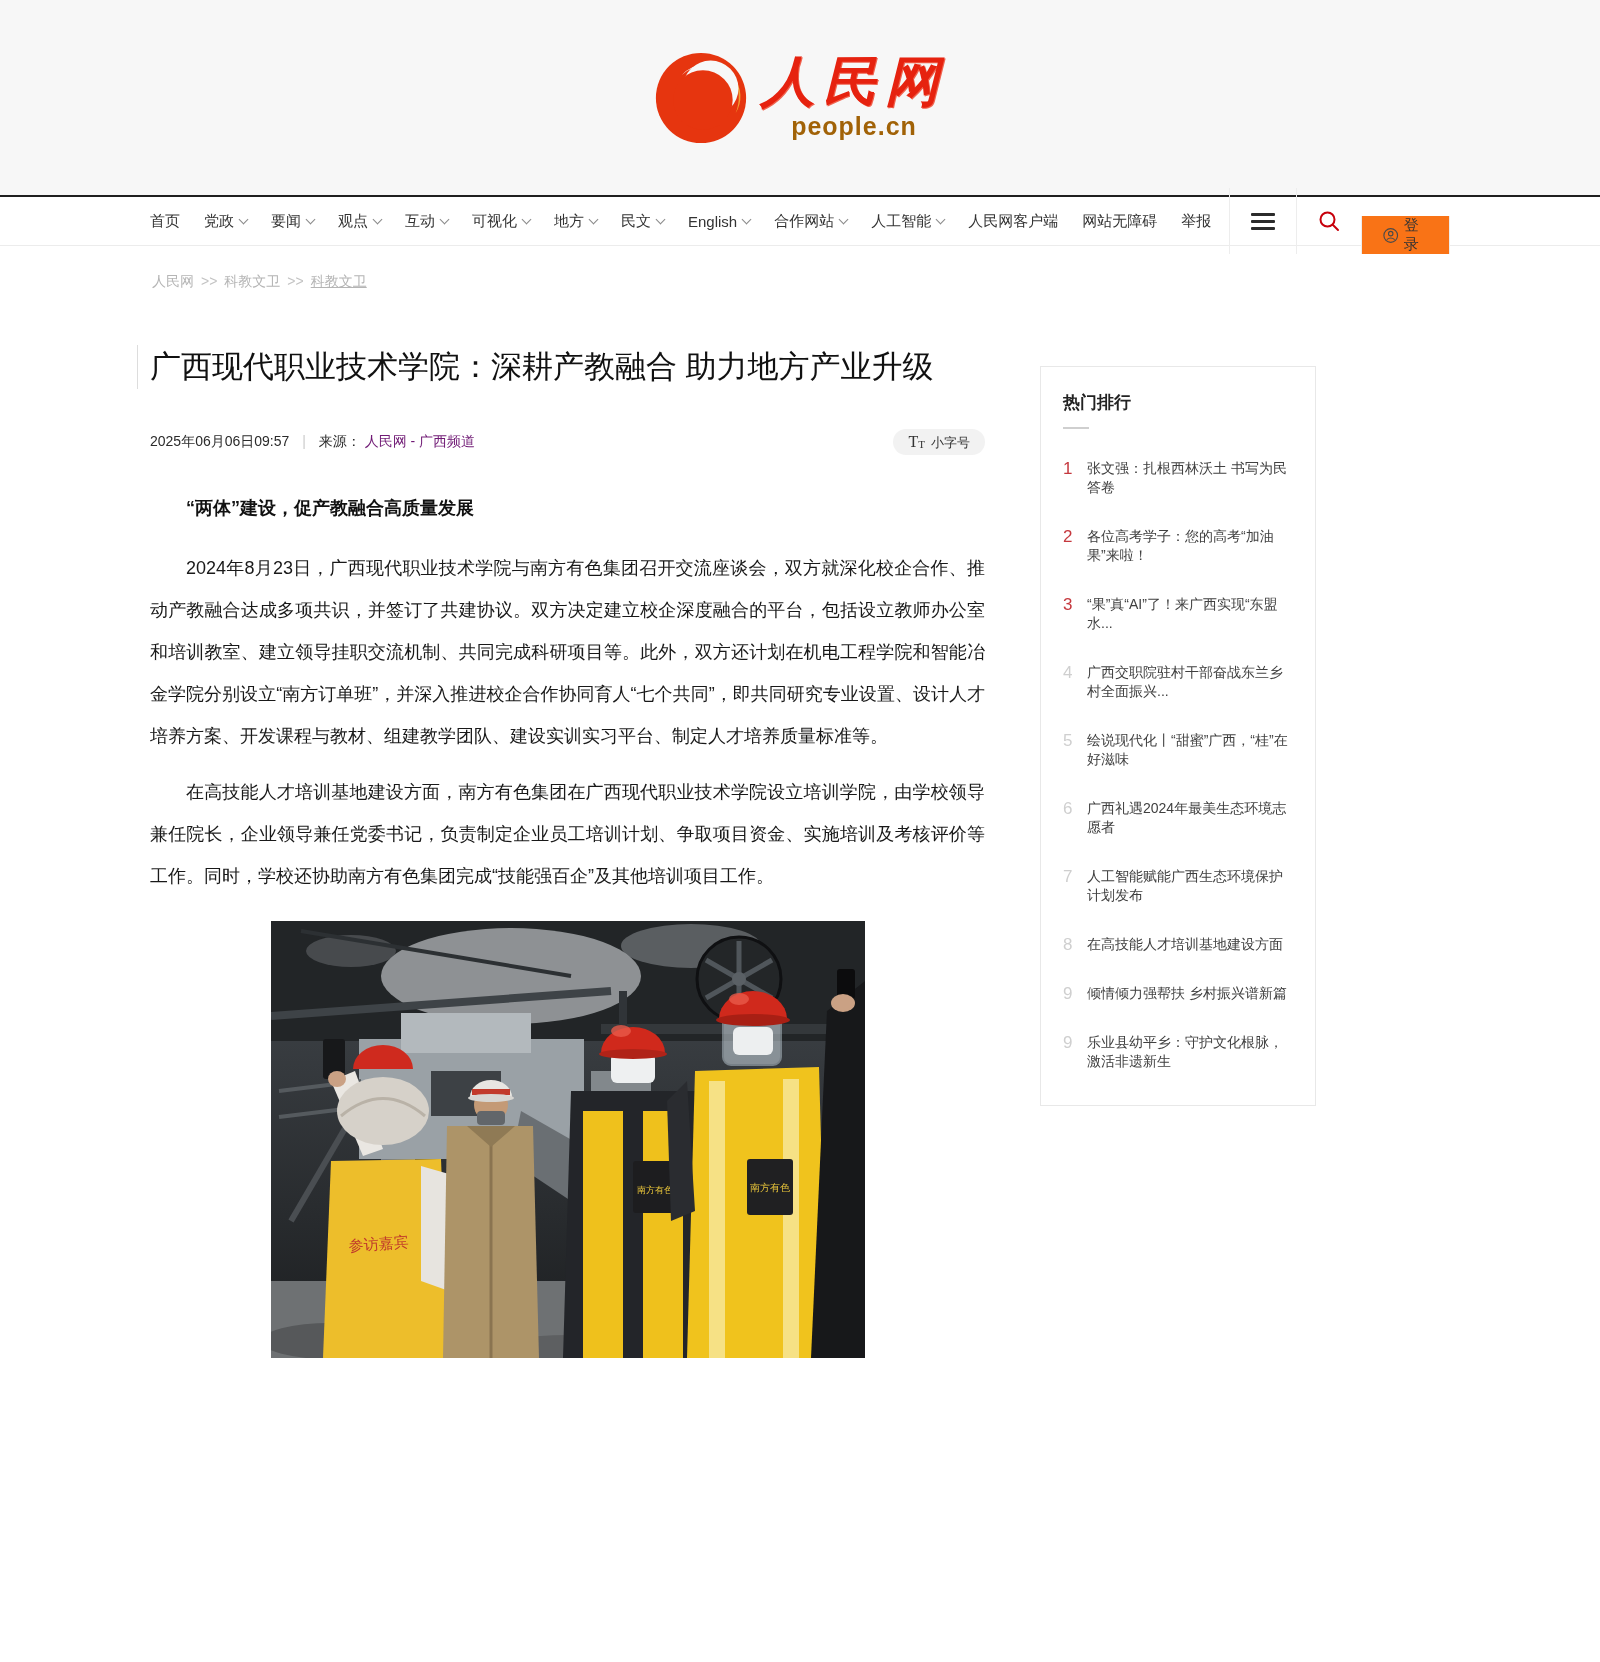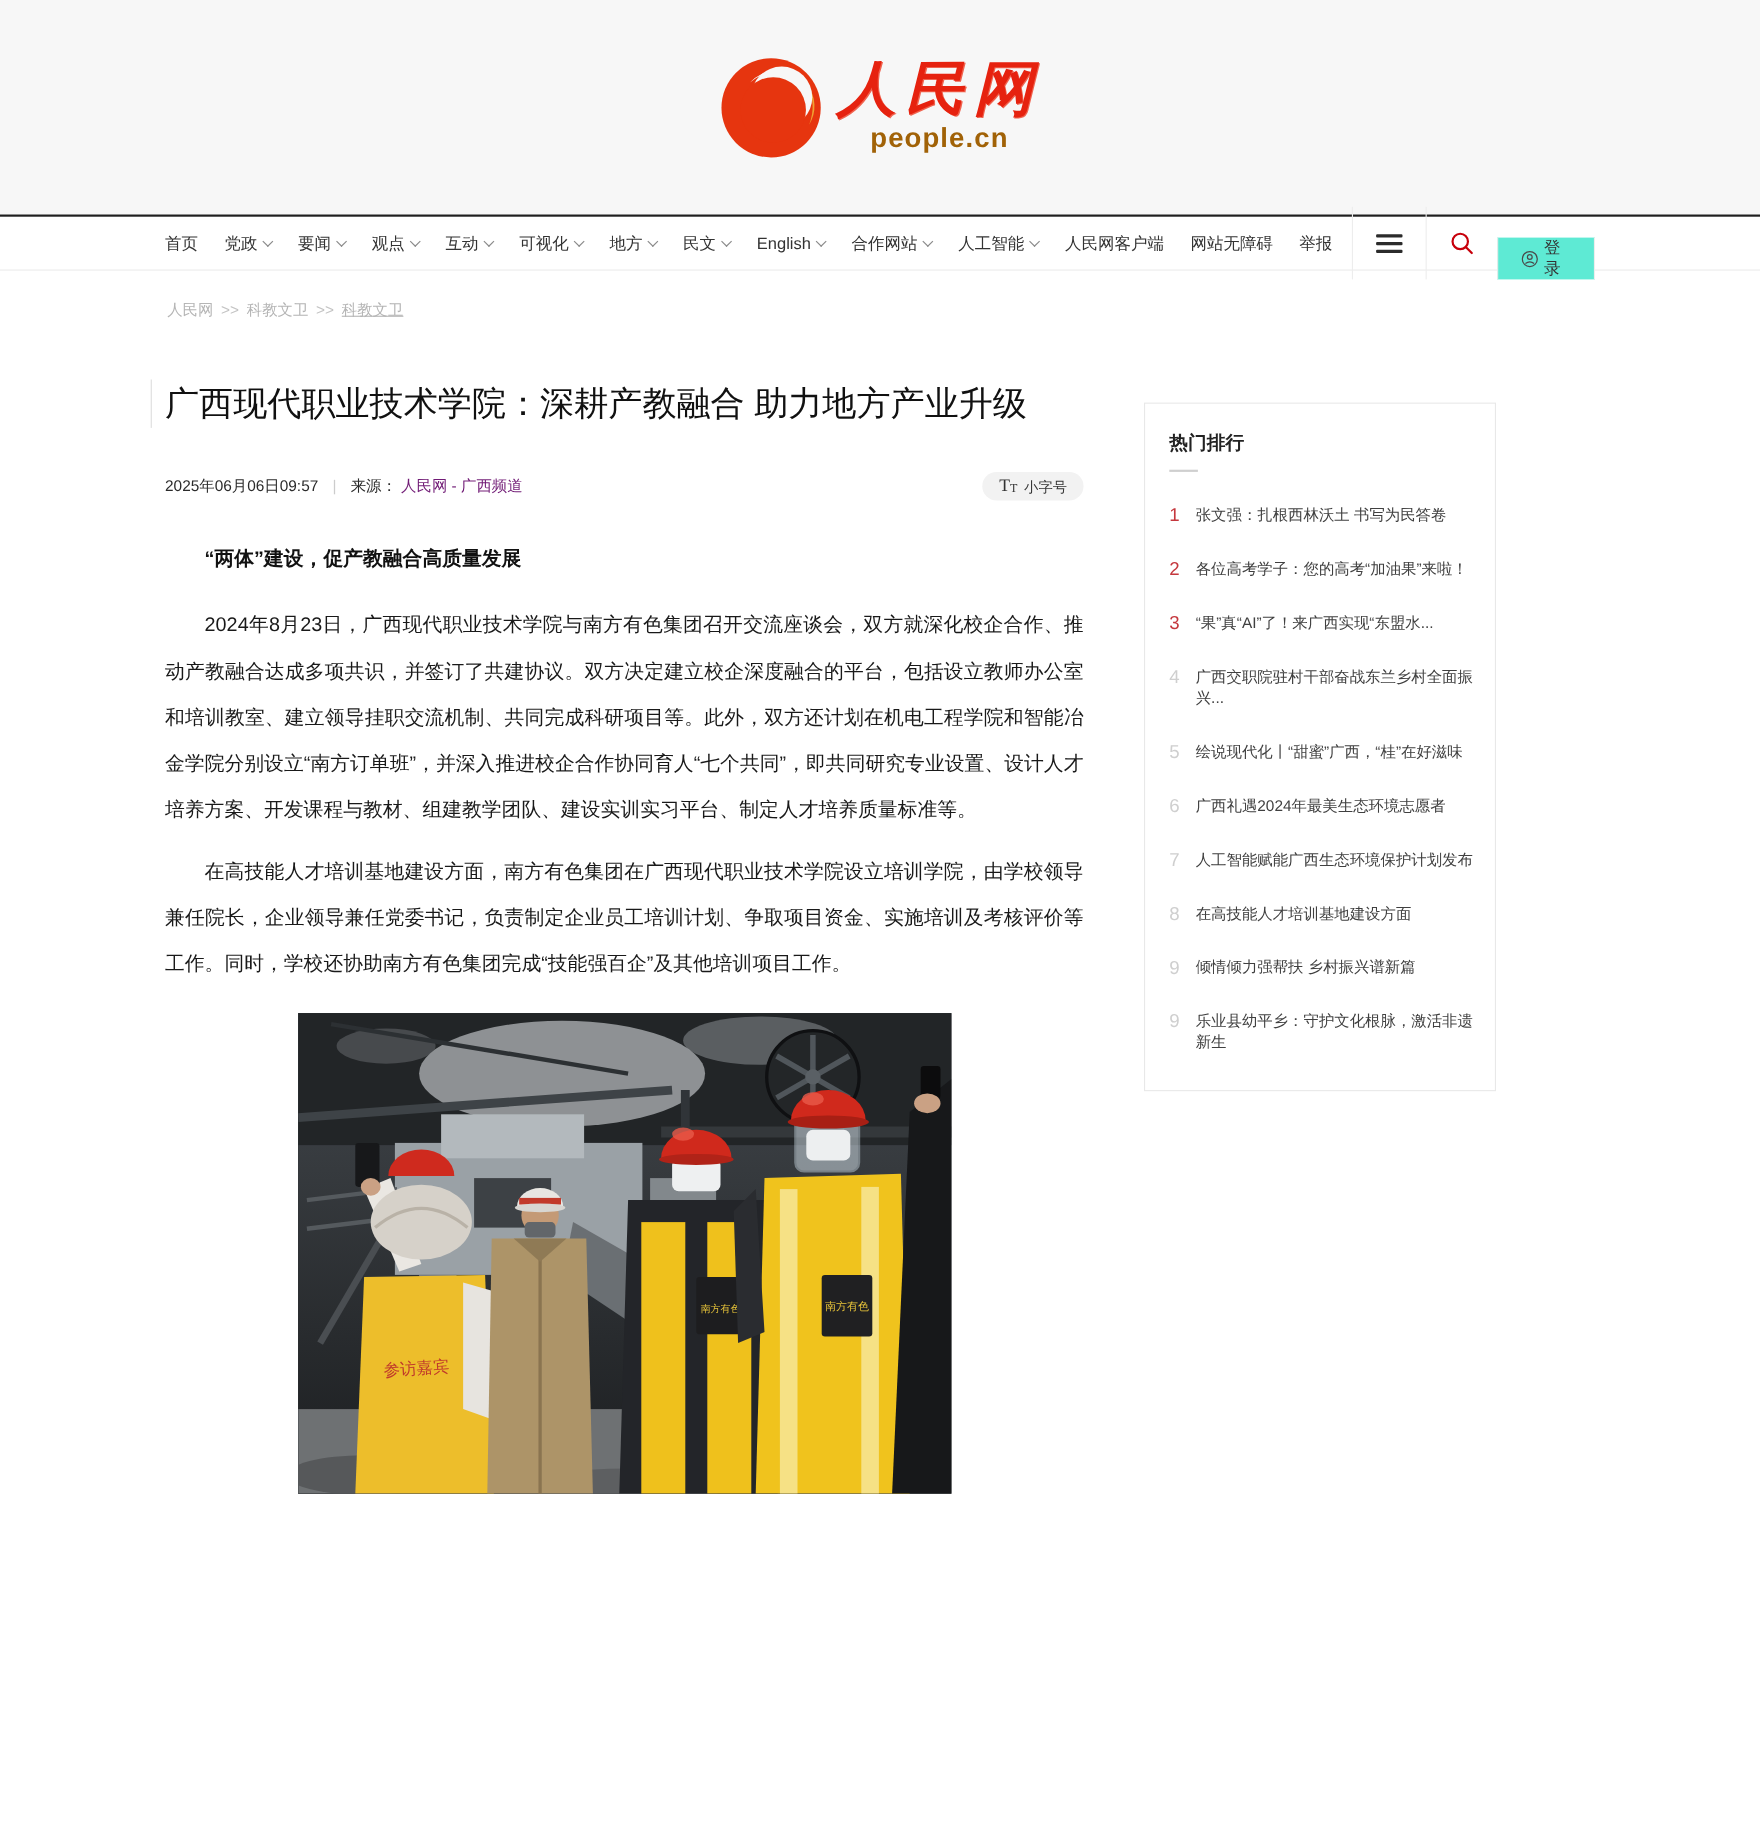--- a/index.html
+++ b/index.html
@@ -32,33 +32,33 @@
   .nav-item { font-size: 15px; color: #333; display: flex; align-items: center; cursor: pointer; white-space: nowrap; }
   .caret {
     display: inline-block; width: 6px; height: 6px;
     border-right: 1.5px solid #8a8a8a; border-bottom: 1.5px solid #8a8a8a;
     transform: rotate(45deg); margin-left: 6px; margin-top: -4px;
   }
   .nav-controls { display: flex; align-items: stretch; margin-left: 18px; }
   .ctrl { display: flex; align-items: center; padding: 0 21px; border-left: 1px solid #ededed; cursor: pointer; }
   .burger { width: 24px; }
   .burger div { height: 3px; background: #2b2b2b; border-radius: 1px; margin: 4px 0; }
-  .ctrl-login { background: #5eead4; border-right: 1px solid #ededed; gap: 5px; margin-top: 28px; }
+  .ctrl-login { background: #f97316; border-right: 1px solid #ededed; gap: 5px; margin-top: 28px; }
   .login-label { font-size: 15px; color: #333; }
 
   
   .breadcrumb { margin: 27px 0 0 152px; font-size: 14px; color: #b5b5b5; }
   .bc-link { color: #b5b5b5; text-decoration: none; cursor: pointer; }
   .bc-link.last { text-decoration: underline; }
   .bc-sep { margin: 0 7px; color: #c3c3c3; }
 
   
   .content { width: 1210px; margin-left: 150px; display: flex; align-items: flex-start; }
   .main-col { width: 835px; }
-  .side-col { width: 320px; margin-left: 55px; }
+  .side-col { width: 276px; margin-left: 55px; }
 
   .article-title {
     margin: 54px 0 0 0; font-weight: 400;
     font-size: 31px; line-height: 44px; color: #111;
     border-left: 1px solid #ddd; padding-left: 12px; margin-left: -13px;
   }
   .meta-row { margin-top: 40px; display: flex; align-items: center; justify-content: space-between; }
   .meta-left { font-size: 14px; color: #2b2b2b; }
   .meta-sep { color: #ccc; margin: 0 9px; }
   .meta-source-name { color: #701a75; cursor: pointer; }

